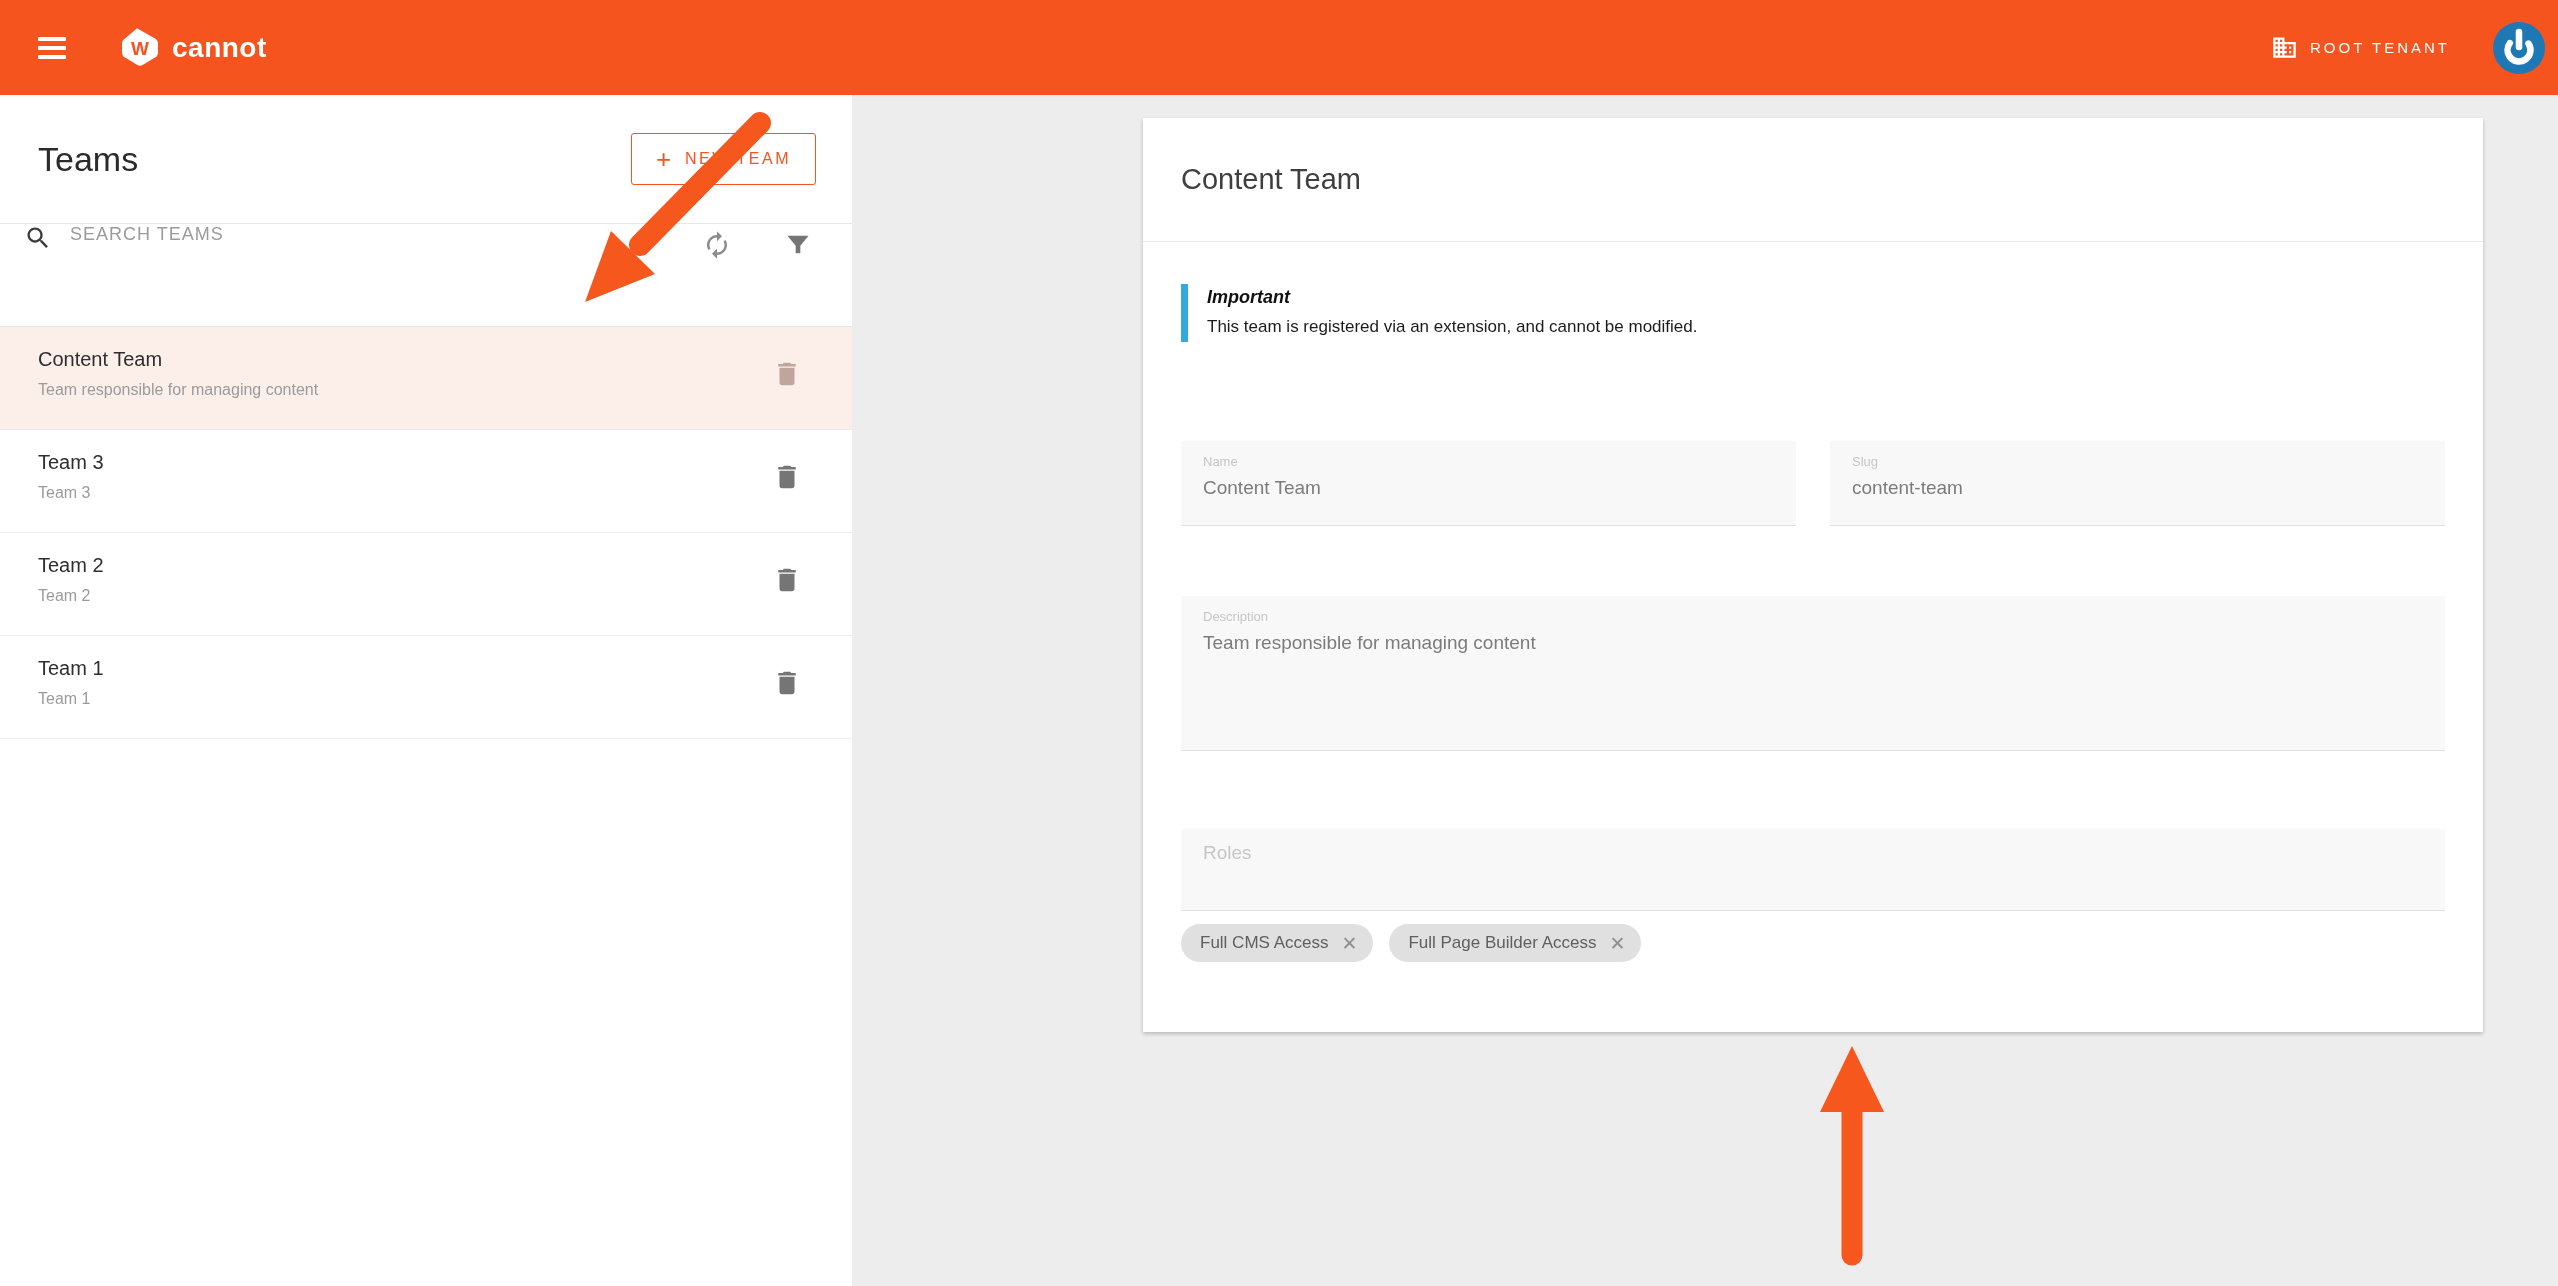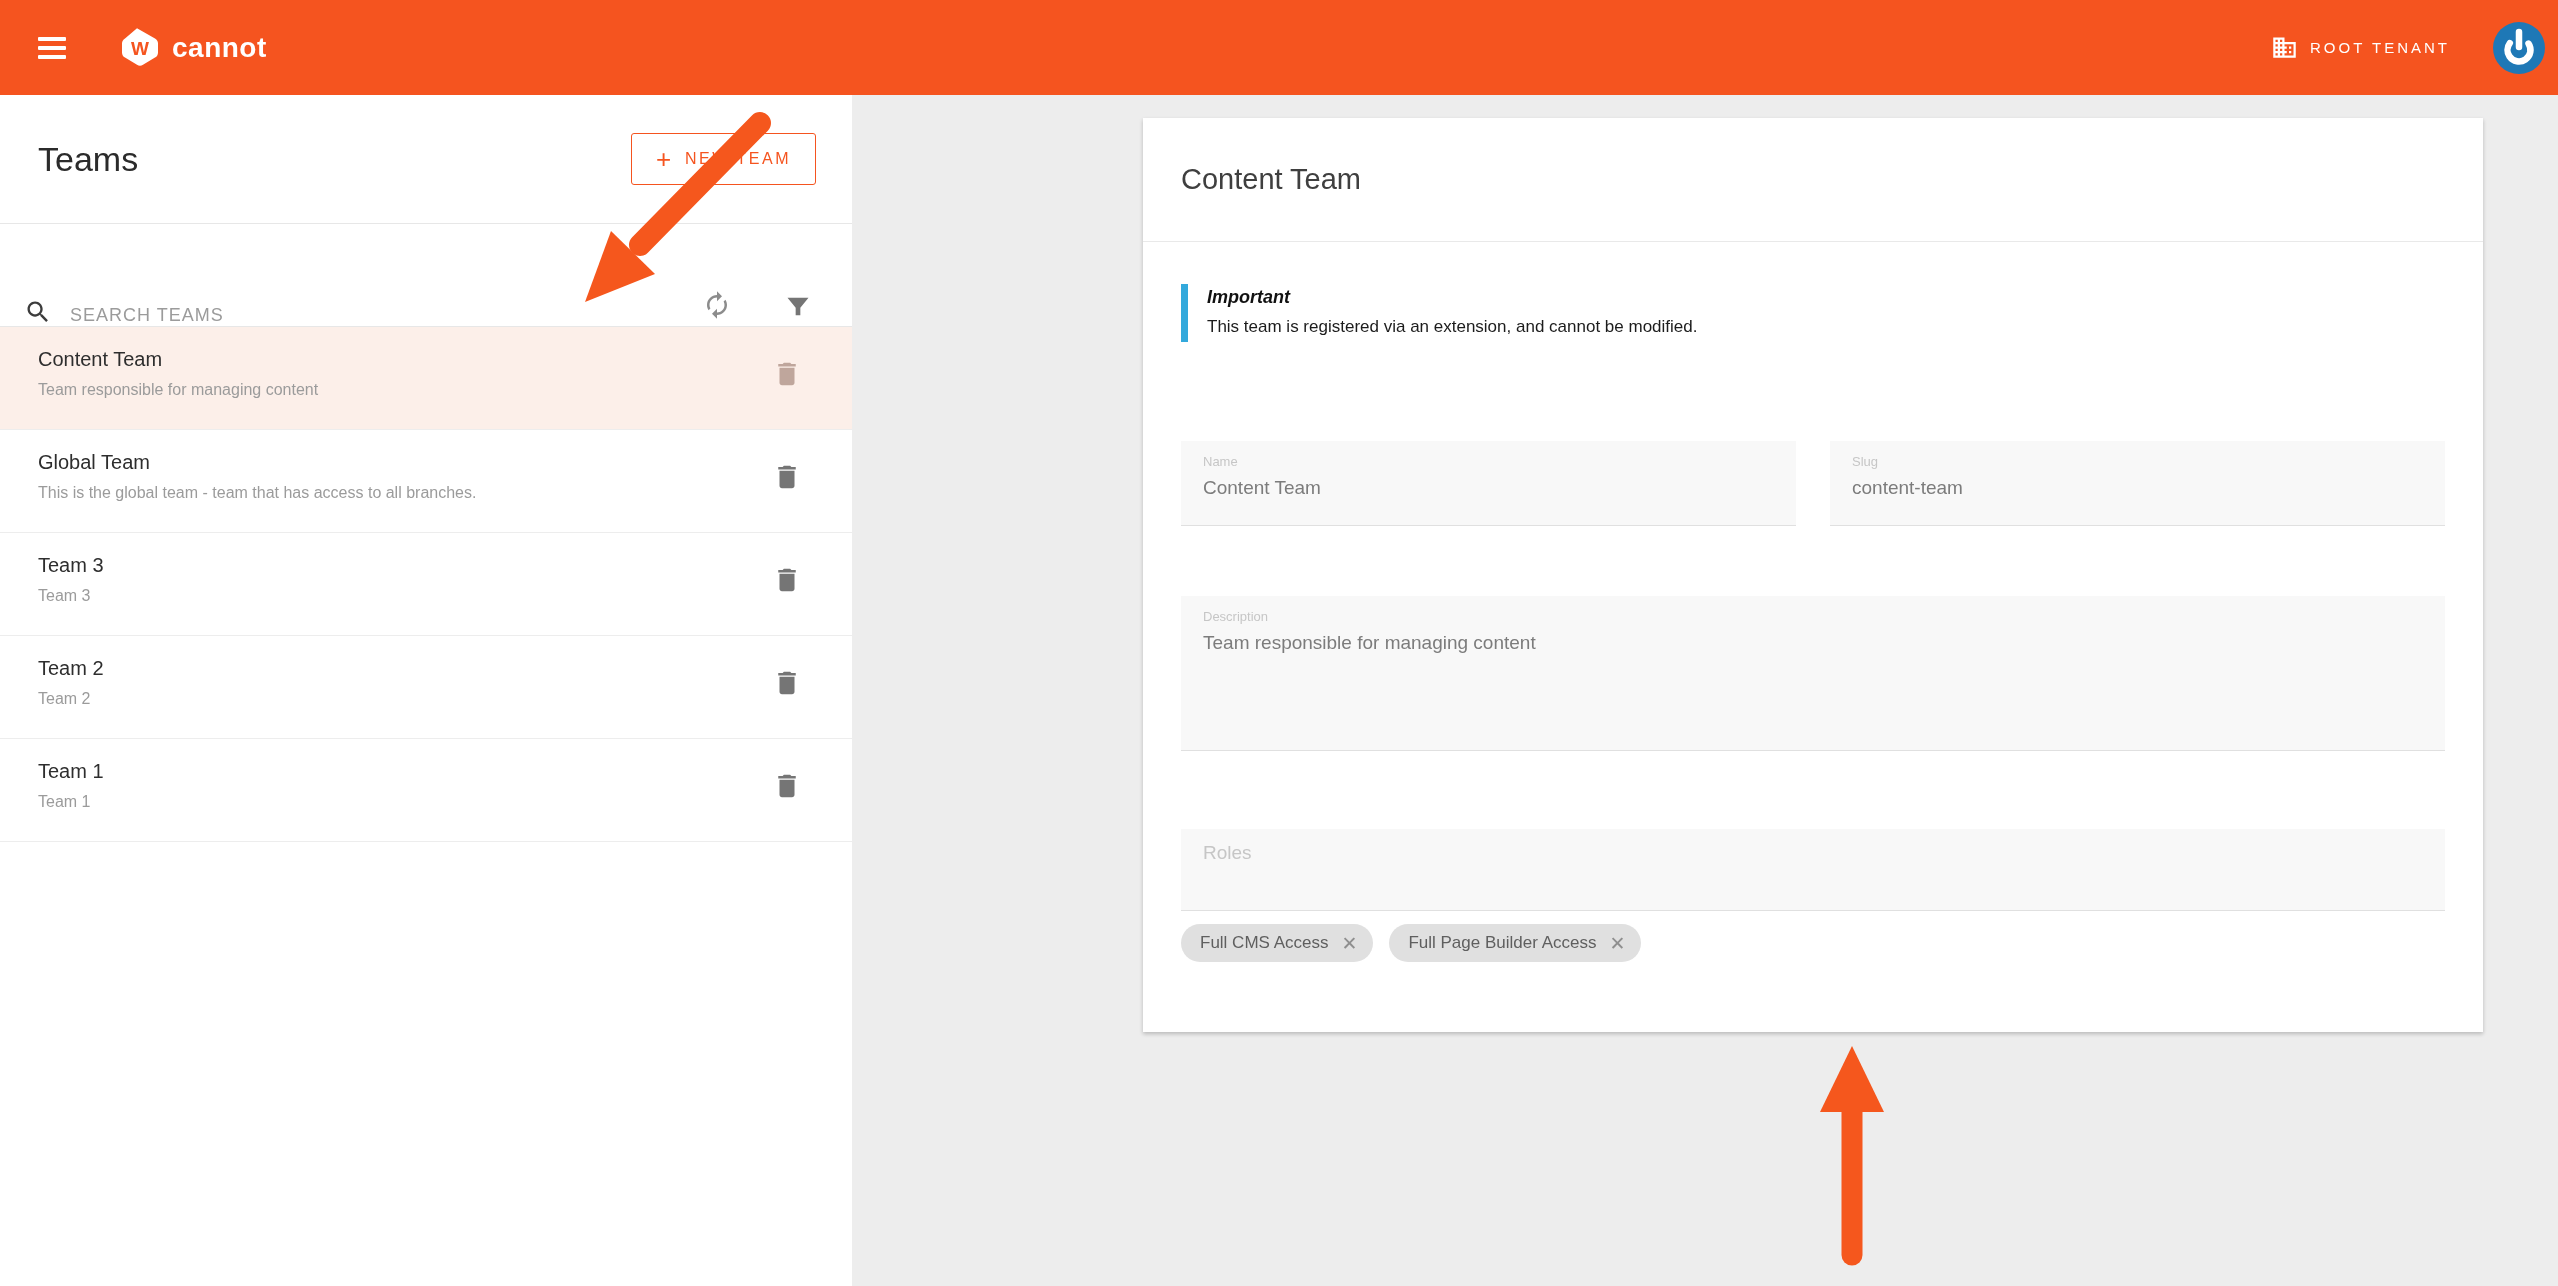--- a/index.html
+++ b/index.html
@@ -28,21 +28,21 @@
   .left-panel { position:absolute; top:95px; left:0; width:852px; height:1191px; background:#fff; }
   .left-toolbar { height:128px; display:flex; align-items:center; padding:0 36px 0 38px; }
   .page-title { font-size:34px; color:#2B2B2B; font-weight:400; }
   .new-team-btn { margin-left:auto; display:flex; align-items:center; gap:14px;
                   border:1px solid #F5541F; border-radius:3px; background:#fff; cursor:pointer;
                   color:#F5541F; font-family:inherit; font-size:16px; letter-spacing:2.5px;
                   padding:0 24px; height:52px; }
   .new-team-plus { font-size:26px; font-weight:400; letter-spacing:0; line-height:1; }
 
   .search-row { height:104px; border-top:1px solid #E7E7E7; border-bottom:1px solid #E7E7E7;
-                display:flex; align-items:flex-end; padding:0 34px 0 24px; }
+                display:flex; align-items:flex-start; padding:0 34px 0 24px; }
   .search-input { flex:1; border:none; outline:none; background:transparent; margin-left:18px;
                   font-family:inherit; font-size:18px; letter-spacing:1px; color:#444; }
   .search-input::placeholder { color:#9B9B9B; letter-spacing:1px; }
   .icon-btn { background:none; border:none; cursor:pointer; padding:6px; display:flex; }
   .refresh-btn { margin-right:40px; }
 
   .team-row { position:relative; height:103px; padding:21px 120px 0 38px;
               border-bottom:1px solid #EDEDED; cursor:pointer; }
   .team-row.selected { background:#FCEFE9; }
   .team-name { font-size:20px; color:#2E2E2E; }
@@ -148,29 +148,20 @@
       <div class="team-row selected">
         <div class="team-name">Content Team</div>
         <div class="team-desc">Team responsible for managing content</div>
         <button class="trash-btn">
           <svg width="30" height="30" viewBox="0 0 24 24" fill="currentColor">
             <path d="M6 19c0 1.1.9 2 2 2h8c1.1 0 2-.9 2-2V7H6v12zM19 4h-3.5l-1-1h-5l-1 1H5v2h14V4z"></path>
           </svg>
         </button>
       </div>
       <div class="team-row">
-        <div class="team-name">Global Team</div>
-        <div class="team-desc">This is the global team - team that has access to all branches.</div>
-        <button class="trash-btn">
-          <svg width="30" height="30" viewBox="0 0 24 24" fill="currentColor">
-            <path d="M6 19c0 1.1.9 2 2 2h8c1.1 0 2-.9 2-2V7H6v12zM19 4h-3.5l-1-1h-5l-1 1H5v2h14V4z"></path>
-          </svg>
-        </button>
-      </div>
-      <div class="team-row">
         <div class="team-name">Team 3</div>
         <div class="team-desc">Team 3</div>
         <button class="trash-btn">
           <svg width="30" height="30" viewBox="0 0 24 24" fill="currentColor">
             <path d="M6 19c0 1.1.9 2 2 2h8c1.1 0 2-.9 2-2V7H6v12zM19 4h-3.5l-1-1h-5l-1 1H5v2h14V4z"></path>
           </svg>
         </button>
       </div>
       <div class="team-row">
         <div class="team-name">Team 2</div>

